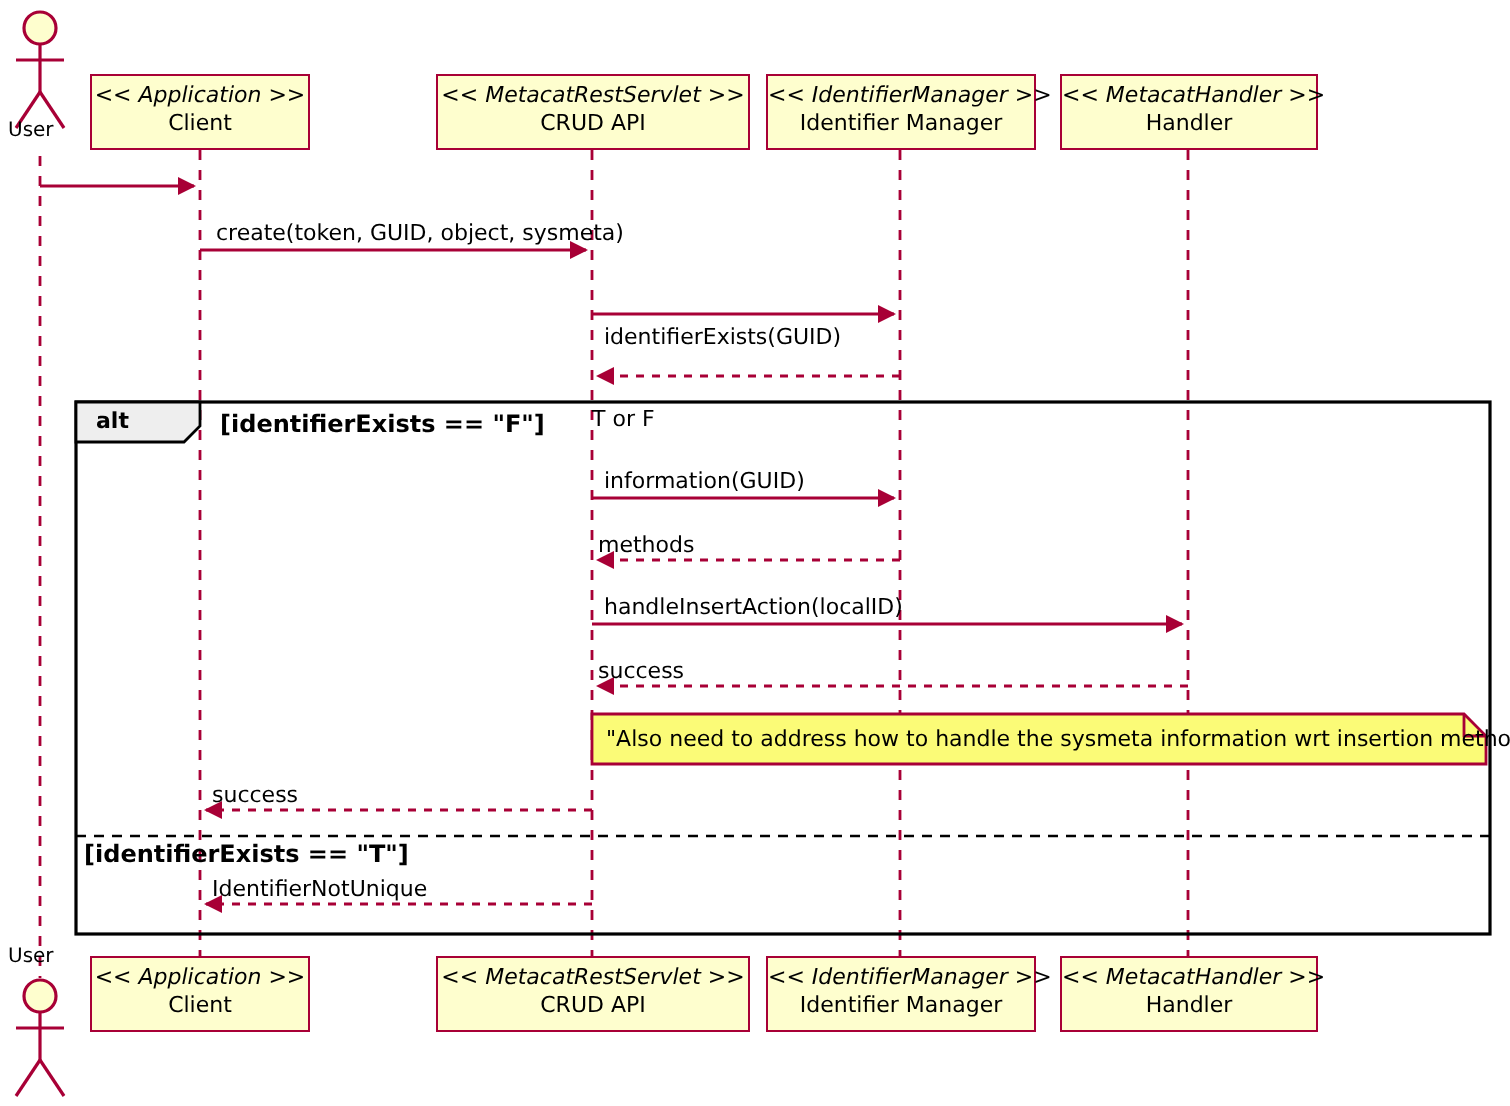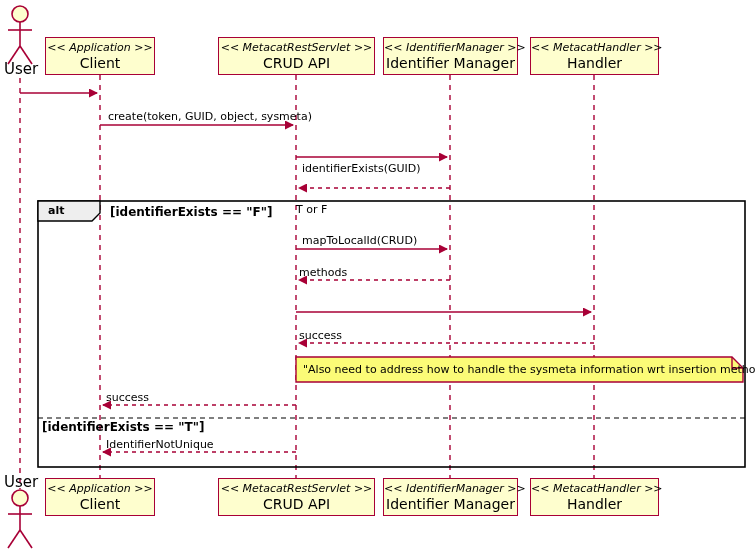--- a/index.html
+++ b/index.html
@@ -36,29 +36,29 @@
     line-height: 1.25;
   }
   .stereotype {
     font-style: italic;
     font-size: 11px;
     color: #000000;
     display: block;
     white-space: nowrap;
   }
   .pname {
-    font-size: 14px;
+    font-size: 11px;
     color: #000000;
     display: block;
     white-space: nowrap;
   }
   
   .actor-label {
     position: absolute;
-    font-size: 15px;
+    font-size: 10px;
     color: #000000;
     white-space: nowrap;
   }
   
   .msg-label {
     position: absolute;
     font-size: 11px;
     color: #000000;
     white-space: nowrap;
     text-align: right;
@@ -183,22 +183,23 @@
     <span class="pname">Identifier Manager</span>
   </div>
   <div class="participant-box" style="left:530px; top:478px; width:129px; height:38px;">
     <span class="stereotype">&lt;&lt; MetacatHandler &gt;&gt;</span>
     <span class="pname">Handler</span>
   </div>
 
   <div class="msg-label" style="left:108px; top:110px;">create(token, GUID, object, sysmeta)</div>
   <div class="msg-label" style="left:302px; top:142px;margin-top:20px;">identifierExists(GUID)</div>
   <div class="msg-label" style="left:296px; top:174px;margin-top:29px;">T or F</div>
-  <div class="msg-label" style="left:302px; top:234px;">mapToLocalId(CRUD)</div>
+  <div class="msg-label" style="left:302px; top:234px;">information(GUID)</div>
   <div class="msg-label" style="left:299px; top:266px;">methods</div>
+  <div class="msg-label" style="left:302px; top:297px;">handleInsertAction(localID)</div>
   <div class="msg-label" style="left:299px; top:329px;">success</div>
   <div class="msg-label" style="left:106px; top:391px;">success</div>
   <div class="msg-label" style="left:106px; top:438px;">IdentifierNotUnique</div>
 
   <div class="frag-tab-label" style="left:48px; top:204px;">alt</div>
   <div class="guard-label" style="left:110px; top:205px;">[identifierExists == "F"]</div>
   <div class="guard-label" style="left:42px; top:420px;">[identifierExists == "T"]</div>
 
   <div class="note-text" style="left:303px; top:363px;">"Also need to address how to handle the sysmeta information wrt insertion methods"</div>
 

